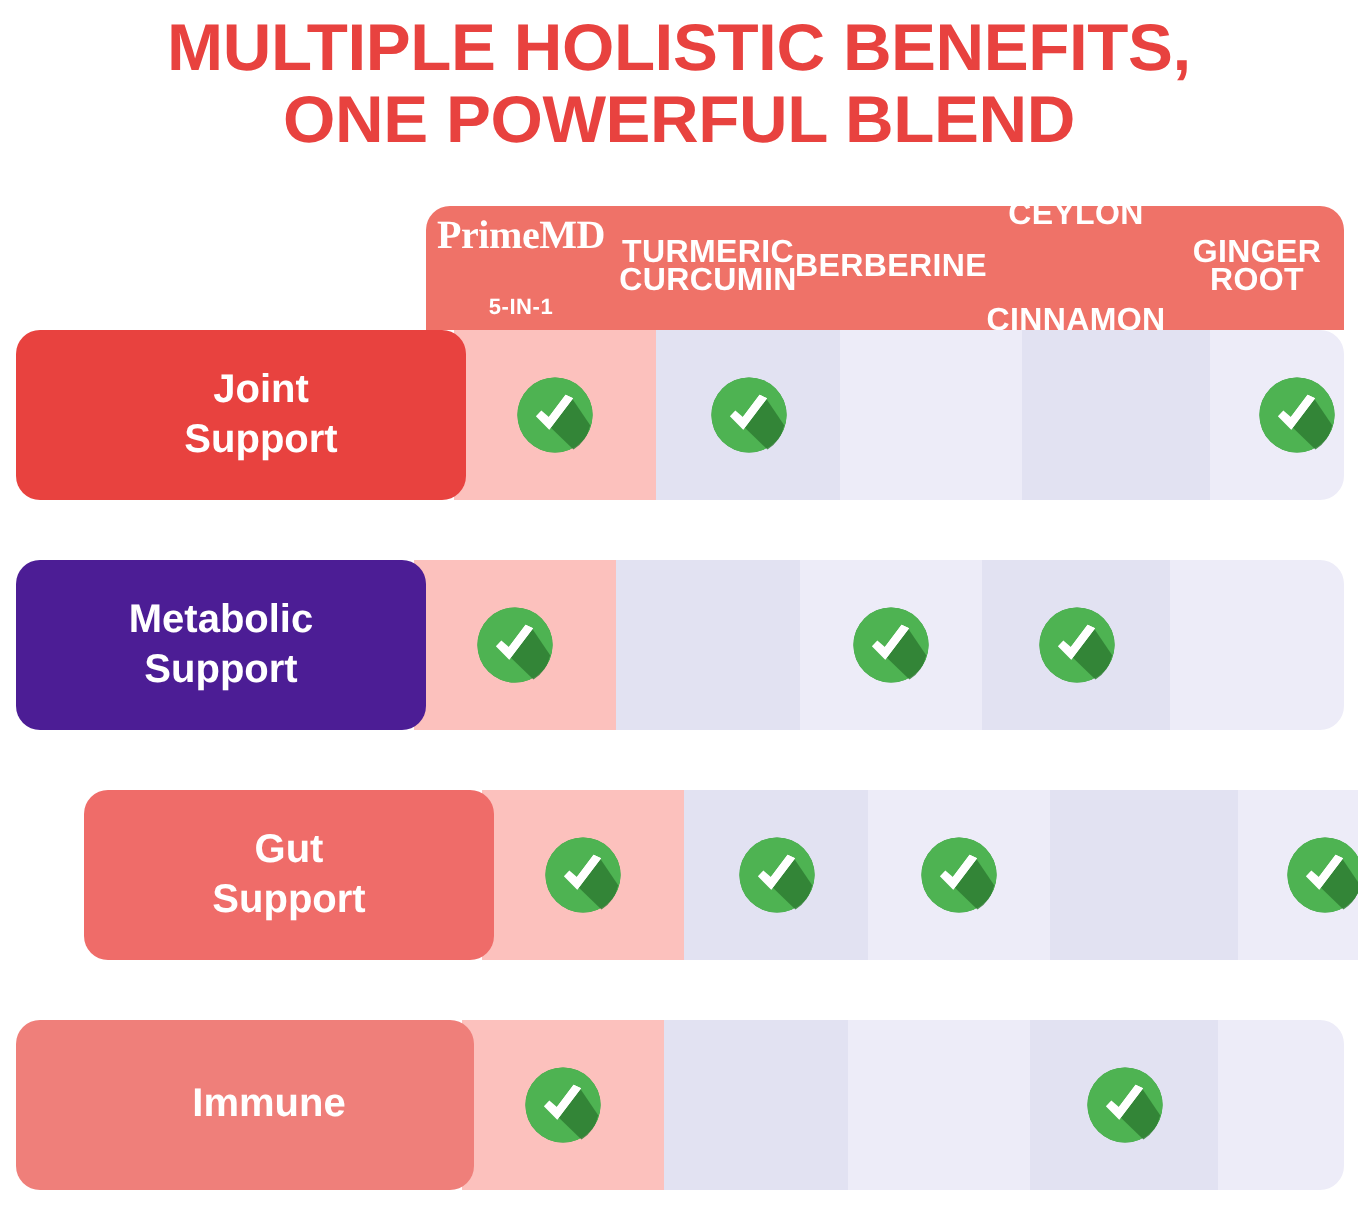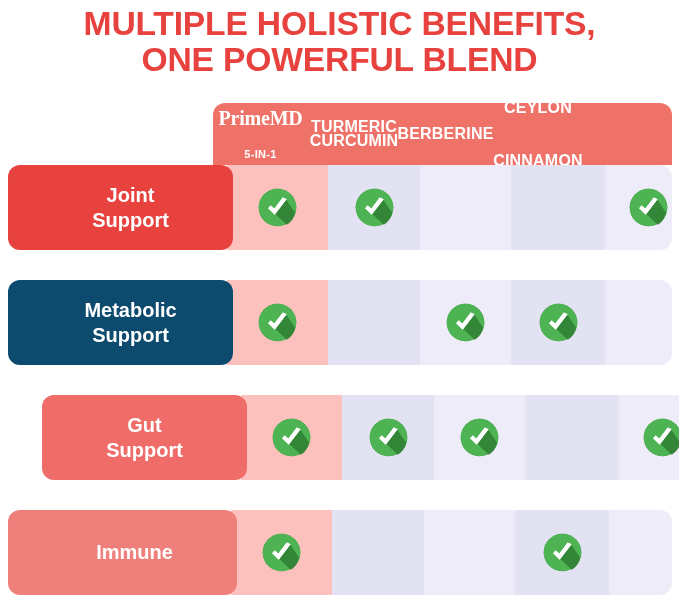--- a/index.html
+++ b/index.html
@@ -185,20 +185,24 @@
 
     <div class="hcell c3">
       <span class="hlabel">BERBERINE</span>
     </div>
 
     <div class="hcell c4">
       <span class="hlabel">CEYLON</span>
       <span class="hlabel">CINNAMON</span>
     </div>
 
+    <div class="hcell c5">
+      <span class="hlabel">GINGER</span>
+      <span class="hlabel">ROOT</span>
+    </div>
 
   </div>
 
   <div class="row r0">
     <div class="row-label" style="background: rgb(232, 66, 63); padding-left: 20px;">
       <span>
         <span>Joint</span><br>
         <span>Support</span>
       </span>
     </div>
@@ -238,21 +242,21 @@
               <path d="M13.2 24.4 L20.9 32.2 L35.0 14.4 L33.0 31.0 L21.3 37.0 L11.6 27.2 Z" fill="#2f7d33" opacity="0.0"></path>
               <path d="M12.8 24.8 L20.6 32.6 L34.6 14.2 L30.2 12.2 L20.4 25.2 L16.0 21.4 Z" fill="#ffffff"></path>
               <path d="M20.6 32.6 L34.6 14.2 L30.2 12.2 L20.4 25.2 Z" fill="#ffffff"></path>
             </svg>
           </span>
         </div>
     </div>
   </div>
 
   <div class="row r1">
-    <div class="row-label" style="background: #0c4a6e; padding-left: 20px;">
+    <div class="row-label" style="background: #4c1d95;">
       <span>
         <span>Metabolic</span><br>
         <span>Support</span>
       </span>
     </div>
     <div class="cells">
       <div class="cell c1">
           <span>
             <svg class="check" viewBox="0 0 48 48" xmlns="http://www.w3.org/2000/svg">
               <circle cx="24" cy="24" r="22" fill="#43a047"></circle>

